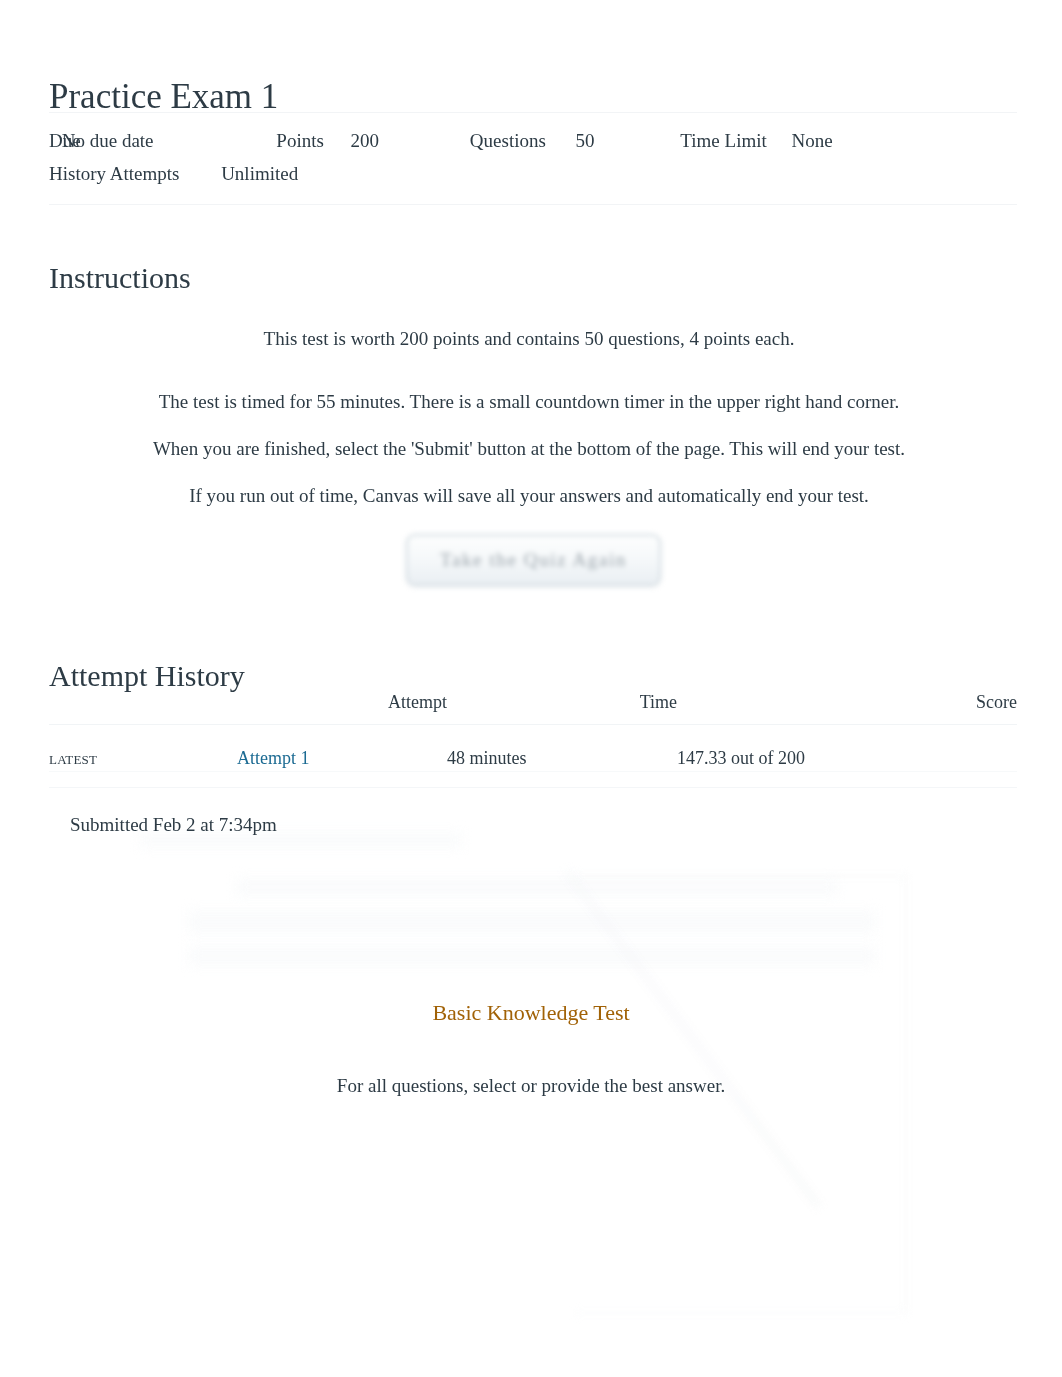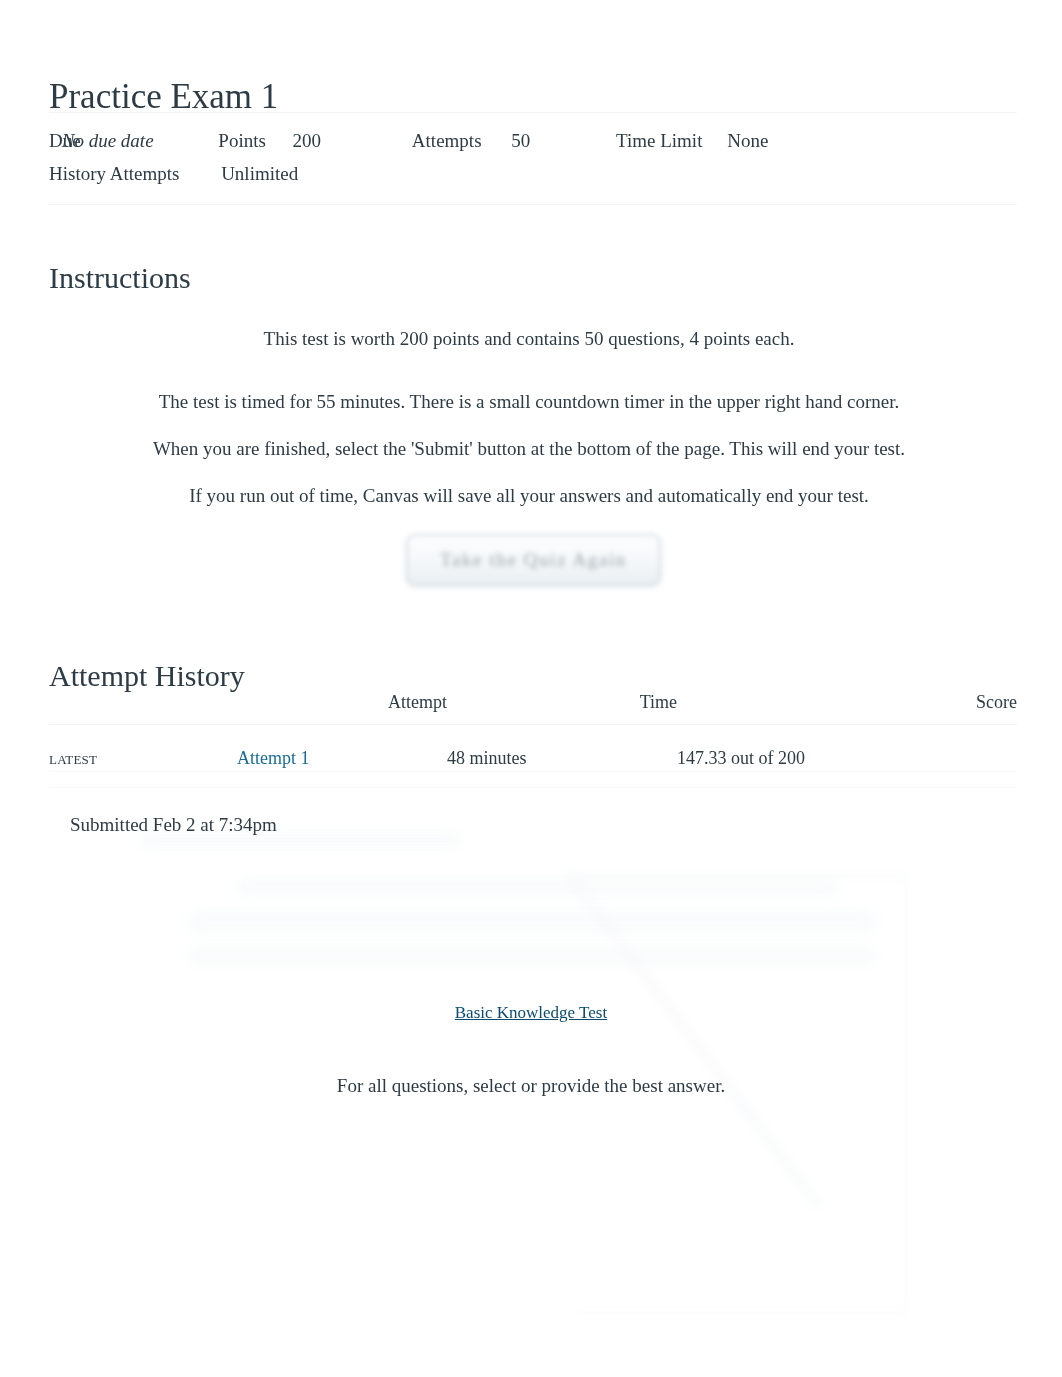--- a/index.html
+++ b/index.html
@@ -94,21 +94,21 @@
     font-size: 19px;
     line-height: 33px;
     color: #2d3b45;
     white-space: nowrap;
   }
   .meta-row { display: block; height: 33px; }
   .meta-label { display: inline-block; }
   .meta-value { display: inline-block; }
 
   .mi-due-label    { width: 0; margin-right: 8px; }
-  .mi-due-value    { margin-right: 60px; font-style: italic; }
+  .mi-due-value    { margin-right: 118px; }
   .mi-pts-label    { margin-right: 22px; }
   .mi-pts-value    { margin-right: 86px; }
   .mi-q-label      { margin-right: 25px; }
   .mi-q-value      { margin-right: 81px; }
   .mi-tl-label     { margin-right: 20px; }
 
   .mi-aa-label     { margin-right: 37px; }
 
   
   .section-heading {
@@ -236,25 +236,24 @@
     white-space: nowrap;
   }
 
   
   .center-title {
     position: absolute;
     left: 0;
     top: 1000px;
     width: 1062px;
     text-align: center;
-    font-size: 17px;
+    font-size: 22px;
     line-height: 26px;
-    color: #0c4a6e;
+    color: #a16207;
     z-index: 1;
-    text-decoration: underline;
   }
   .clipped-para {
     position: absolute;
     top: 1072px;
     left: 50%;
     transform: translateX(-50%);
     width: 1310px;
     text-align: center;
     font-size: 19px;
     line-height: 27px;
@@ -282,21 +281,21 @@
 
   <div class="meta-rule top"></div>
   <div class="meta-rule bot"></div>
 
   <div class="meta-block">
     <div class="meta-row">
       <span class="meta-label mi-due-label">Due</span>
       <span class="meta-value mi-due-value">No due date</span>
       <span class="meta-label mi-pts-label">Points</span>
       <span class="meta-value mi-pts-value">200</span>
-      <span class="meta-label mi-q-label">Attempts</span>
+      <span class="meta-label mi-q-label">Questions</span>
       <span class="meta-value mi-q-value">50</span>
       <span class="meta-label mi-tl-label">Time Limit</span>
       <span class="meta-value">None</span>
     </div>
     <div class="meta-row">
       <span class="meta-label mi-aa-label">History Attempts</span>
       <span class="meta-value">Unlimited</span>
     </div>
   </div>
 

